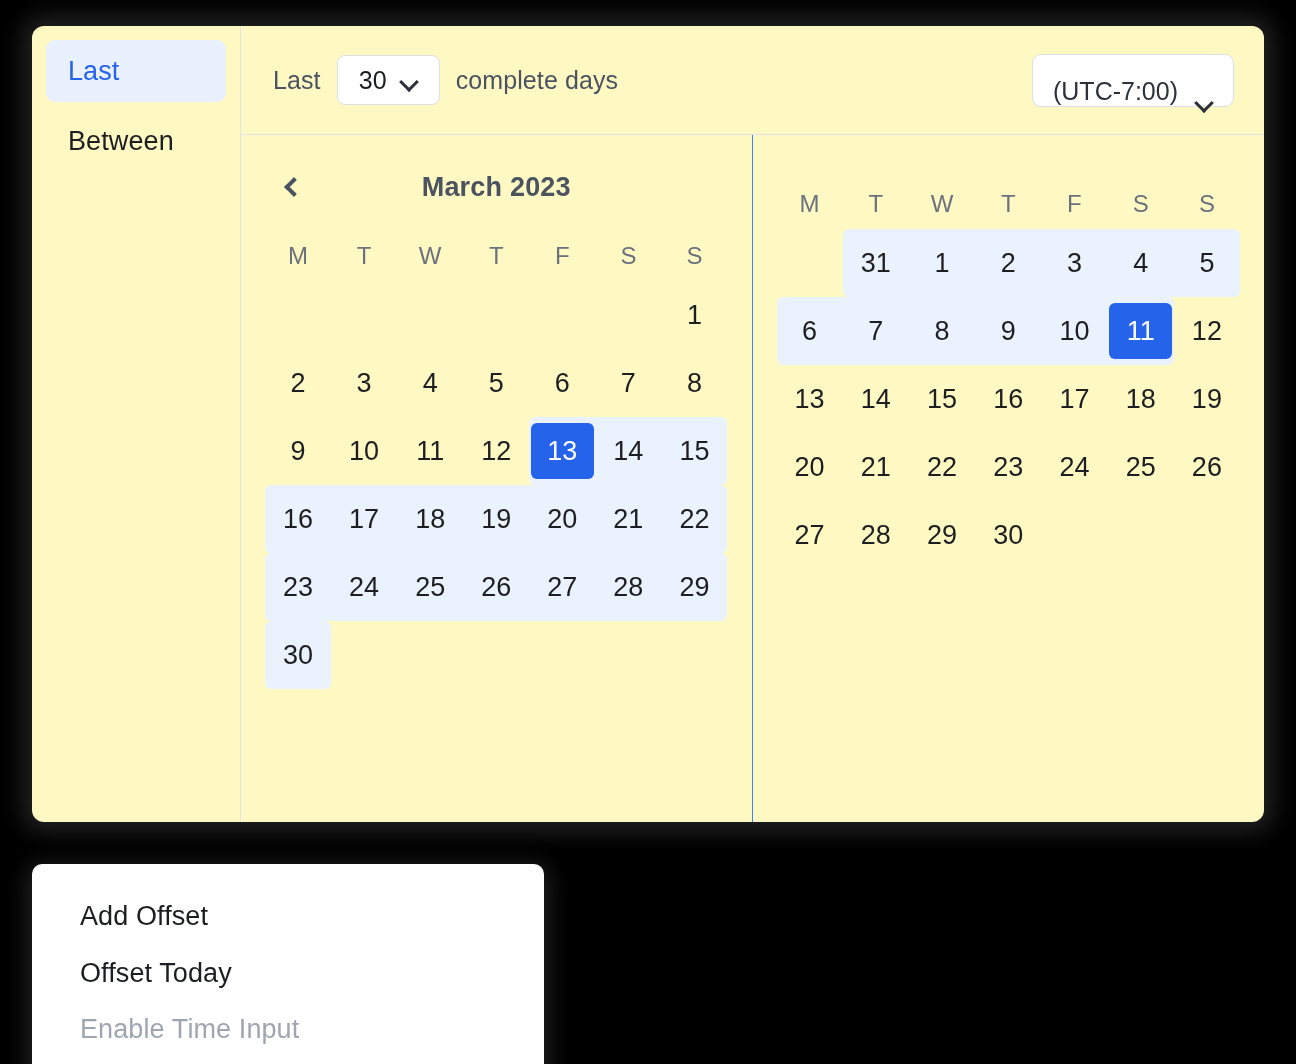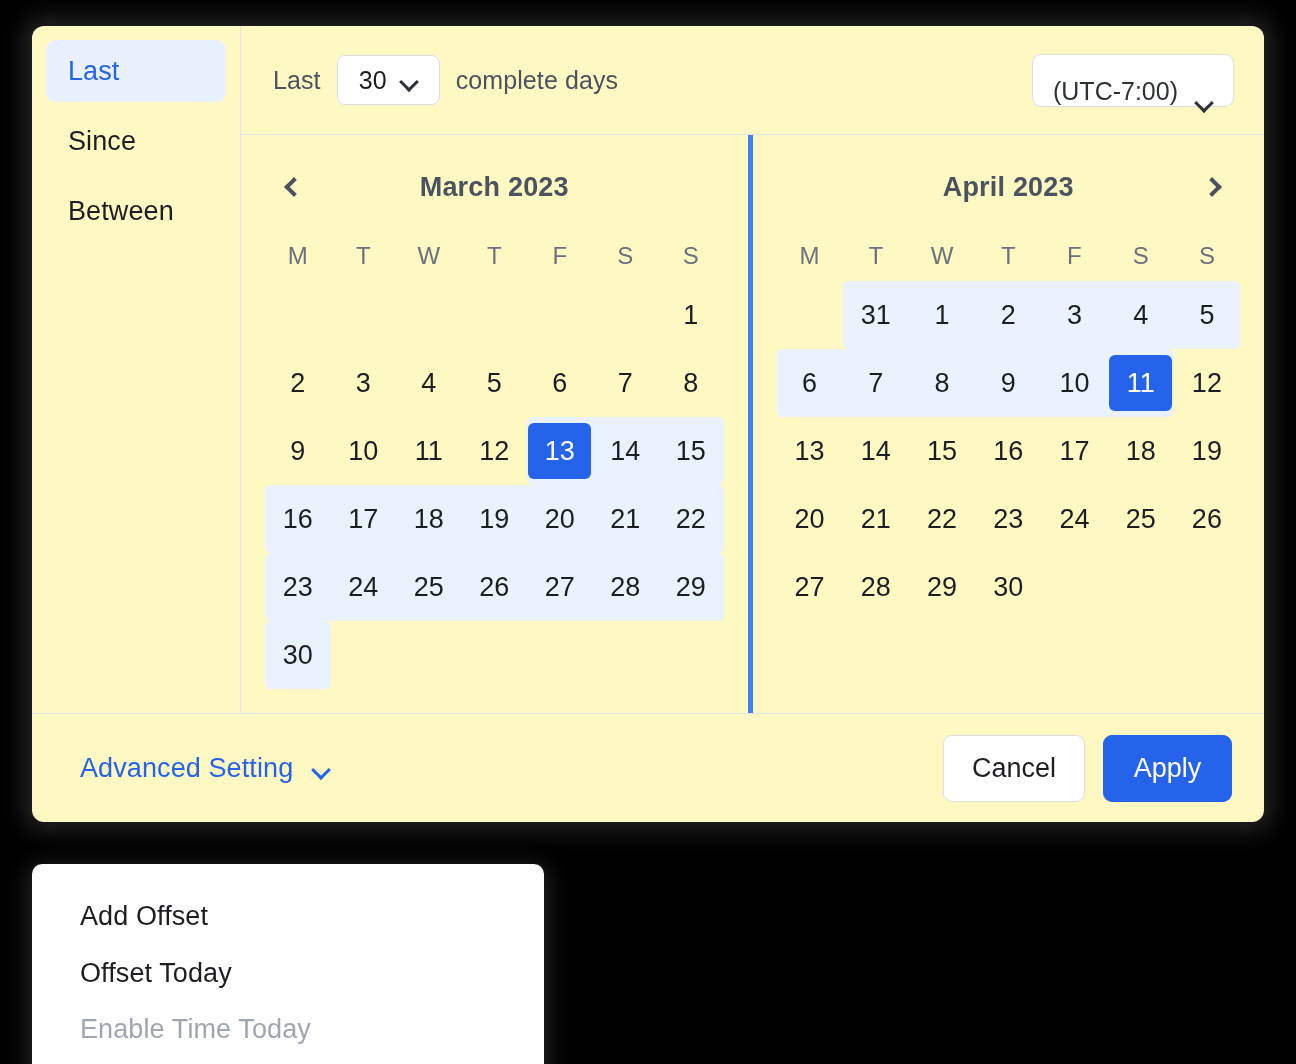--- a/index.html
+++ b/index.html
@@ -153,21 +153,21 @@
     flex: 1 1 auto;
     display: flex;
     min-height: 0;
   }
 
   .cal {
     flex: 1 1 50%;
     padding: 26px 0 0 0;
     min-width: 0;
   }
-  .cal.left { border-right: 5px solid #3b82f6; }
+  .cal.left { border-right: 1px solid #3b82f6; }
 
   .cal-head {
     display: flex;
     align-items: center;
     height: 52px;
     padding: 0 32px;
     position: relative;
   }
   .cal-title {
     flex: 1 1 auto;
@@ -325,23 +325,20 @@
 
   <div class="picker-dialog">
 
     <div class="dialog-body">
 
       <div class="sidebar" id="sidebar">
           <div class="side-item active">
             <span>Last</span>
           </div>
           <div class="side-item">
-            <span>Since</span>
-          </div>
-          <div class="side-item">
             <span>Between</span>
           </div>
         </div>
 
       <div class="right-pane">
 
         <div class="range-header">
           <span class="rh-label">Last</span>
 
           <div class="num-select">
@@ -500,29 +497,20 @@
                 </div>
                 <div class="cellwrap">
                   <div class="day empty"></div>
                 </div>
                 <div class="cellwrap">
                   <div class="day empty"></div>
                 </div>
               </div>
             </div>
             <div class="cal right">
-              <div class="cal-head">
-                <div class="nav-arrow prev hidden">
-                  <i></i>
-                </div>
-                <div class="cal-title">April 2023</div>
-                <div class="nav-arrow next">
-                  <i></i>
-                </div>
-              </div>
               <div class="grid">
                 <div class="dow">M</div>
                 <div class="dow">T</div>
                 <div class="dow">W</div>
                 <div class="dow">T</div>
                 <div class="dow">F</div>
                 <div class="dow">S</div>
                 <div class="dow">S</div>
                 <div class="cellwrap">
                   <div class="day empty"></div>
@@ -629,31 +617,22 @@
                 <div class="cellwrap">
                   <div class="day empty"></div>
                 </div>
               </div>
             </div>
           </div>
 
       </div>
     </div>
 
-    <div class="footer">
-      <div class="adv-setting">
-        <span class="txt">Advanced Setting</span>
-        <span class="chev blue"></span>
-      </div>
-      <div class="spacer"></div>
-      <div class="btn btn-cancel">Cancel</div>
-      <div class="btn btn-apply">Apply</div>
-    </div>
 
   </div>
 
   <div class="adv-menu" id="advmenu">
       <div class="adv-menu-item">Add Offset</div>
       <div class="adv-menu-item">Offset Today</div>
-      <div class="adv-menu-item disabled">Enable Time Today</div>
+      <div class="adv-menu-item disabled">Enable Time Input</div>
     </div>
 
 </div>
 
 </body></html>

